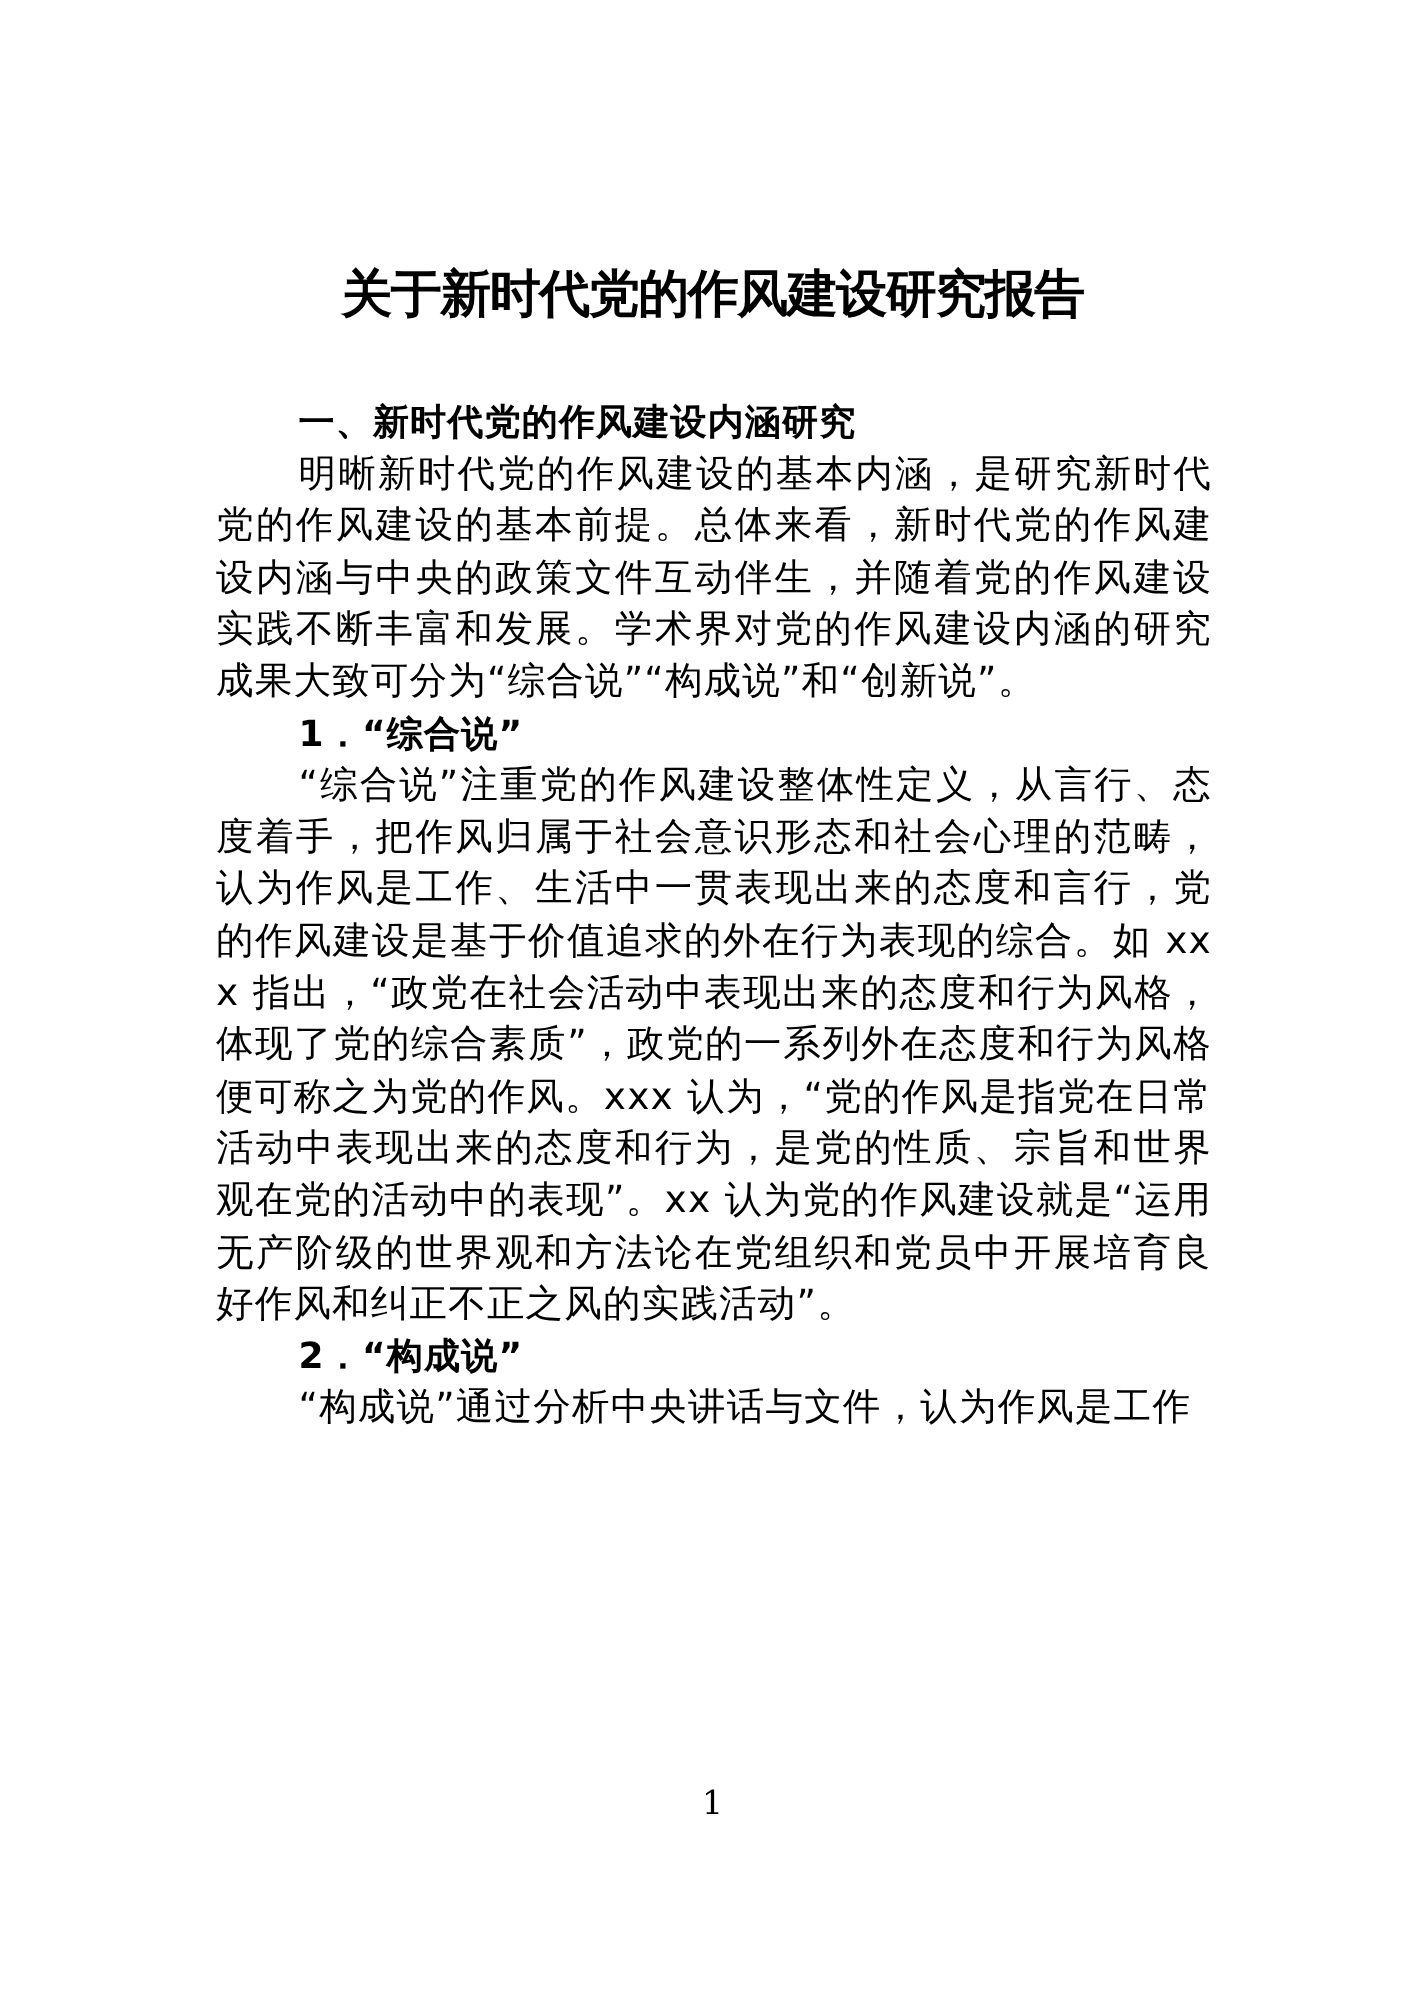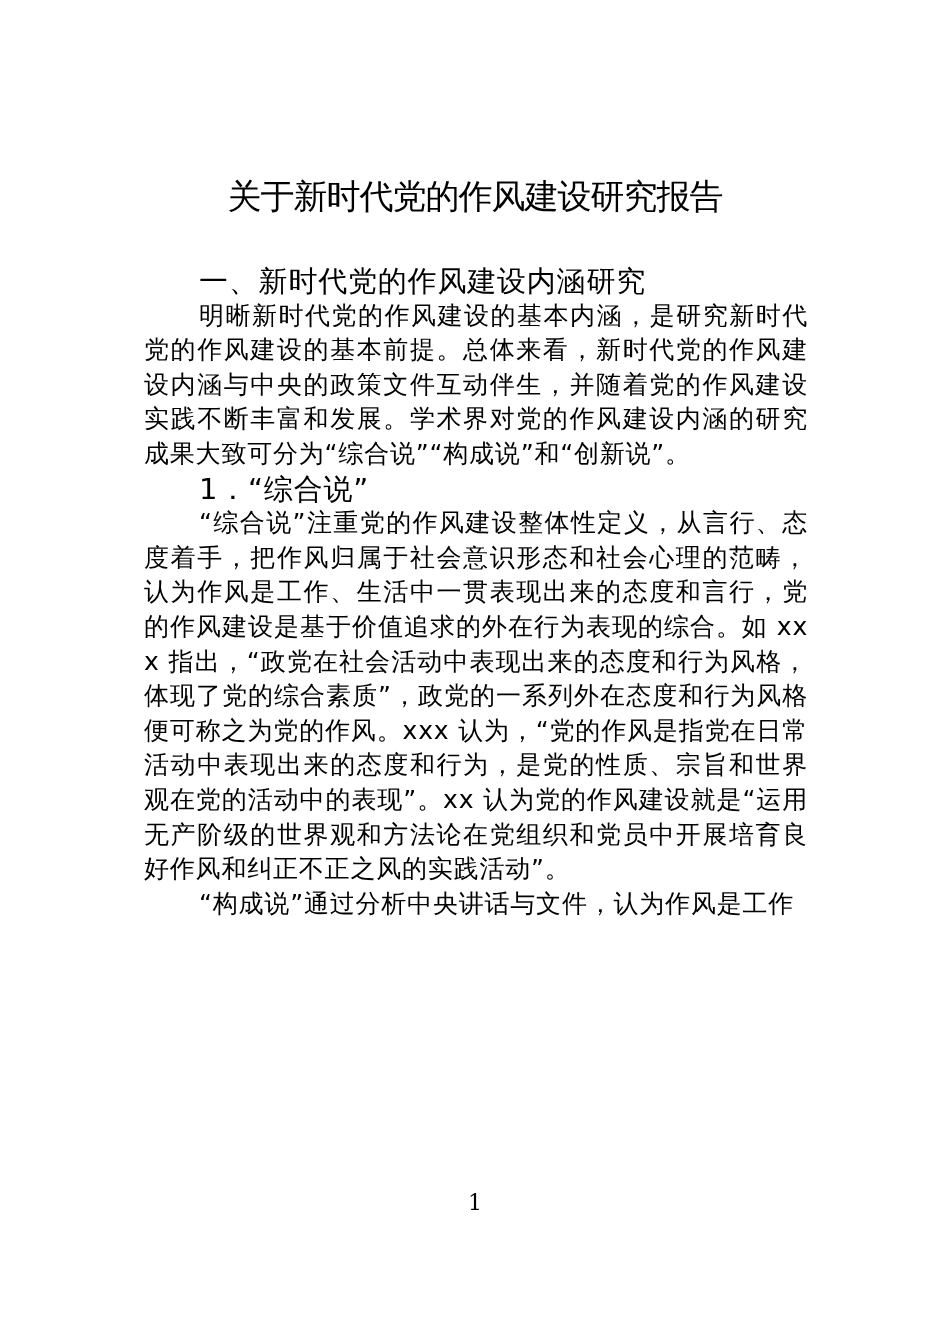--- a/index.html
+++ b/index.html
@@ -45,45 +45,47 @@
       font-size: 25px;
       line-height: 34.6px;
       text-align: justify;
       text-justify: inter-character;
       letter-spacing: 0.8px;
       text-indent: 55px;
       word-break: break-all;
     }
     .heading {
       margin: 0;
-      font-size: 29px;
+      font-size: 24px;
       line-height: 34.6px;
       text-indent: 55px;
       letter-spacing: 0.8px;
       white-space: nowrap;
+      font-weight: bold;
     }
     .page-number {
       position: absolute;
       left: 0;
       top: 1188px;
       width: 950px;
       text-align: center;
       font-family: "DejaVu Serif", "Liberation Serif", serif;
       font-size: 22px;
       line-height: 30px;
     }
   </style>
 </head>
 <body>
 
 <div class="page">
-  <h1 class="title" style="margin:0;font-weight:normal;">关于新时代党的作风建设研究报告</h1>
+  <h1 class="title" style="margin:0;font-weight:bold;">关于新时代党的作风建设研究报告</h1>
 
   <div class="body-text">
     <p class="heading">一、新时代党的作风建设内涵研究</p>
     <p class="para">明晰新时代党的作风建设的基本内涵，是研究新时代党的作风建设的基本前提。总体来看，新时代党的作风建设内涵与中央的政策文件互动伴生，并随着党的作风建设实践不断丰富和发展。学术界对党的作风建设内涵的研究成果大致可分为“综合说”“构成说”和“创新说”。</p>
     <p class="heading">1．“综合说”</p>
     <p class="para">“综合说”注重党的作风建设整体性定义，从言行、态度着手，把作风归属于社会意识形态和社会心理的范畴，认为作风是工作、生活中一贯表现出来的态度和言行，党的作风建设是基于价值追求的外在行为表现的综合。如 xxx 指出，“政党在社会活动中表现出来的态度和行为风格，体现了党的综合素质”，政党的一系列外在态度和行为风格便可称之为党的作风。xxx 认为，“党的作风是指党在日常活动中表现出来的态度和行为，是党的性质、宗旨和世界观在党的活动中的表现”。xx 认为党的作风建设就是“运用无产阶级的世界观和方法论在党组织和党员中开展培育良好作风和纠正不正之风的实践活动”。</p>
+    <p class="heading">2．“构成说”</p>
     <p class="para">“构成说”通过分析中央讲话与文件，认为作风是工作</p>
   </div>
 
   <div class="page-number">1</div>
 </div>
 
 </body></html>

